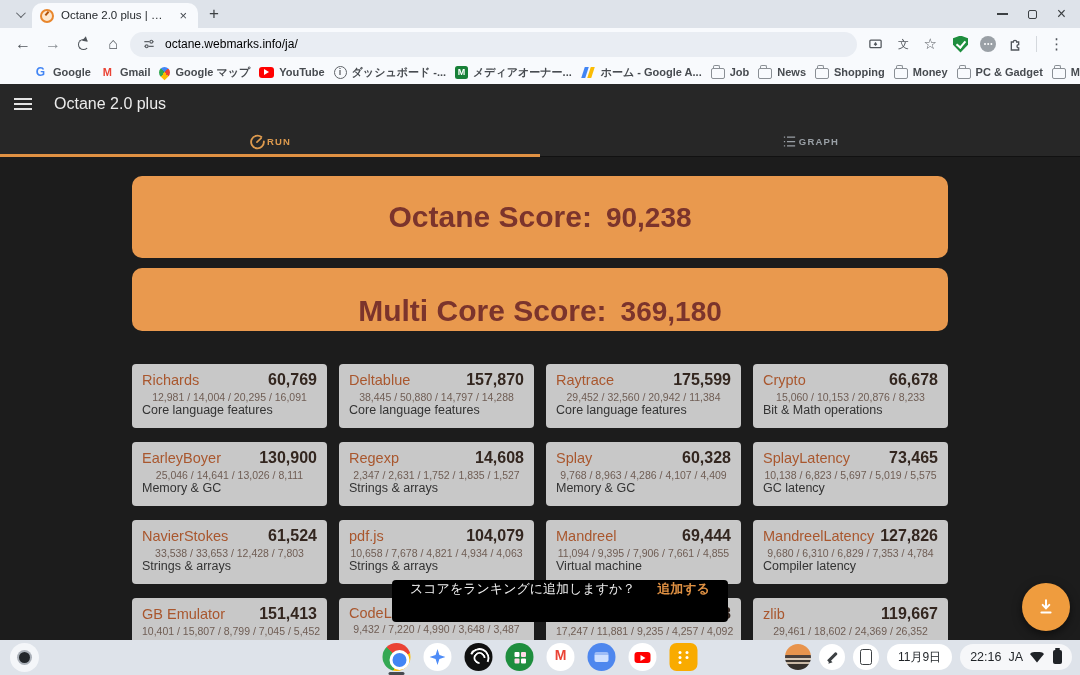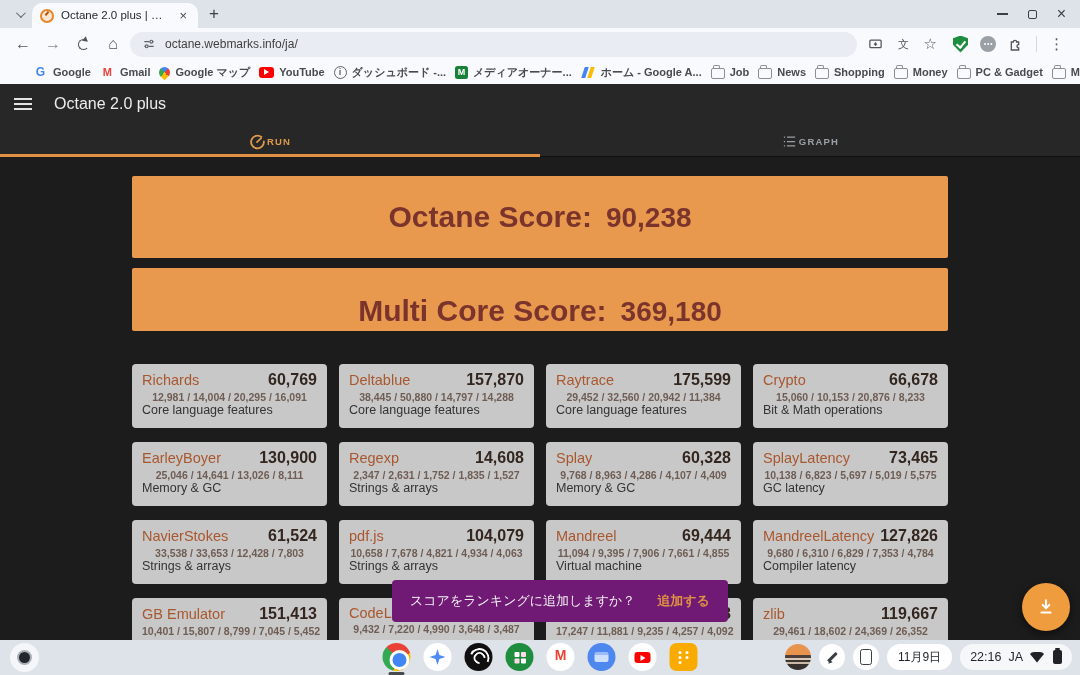--- a/index.html
+++ b/index.html
@@ -22,21 +22,21 @@
   .wc-max { width:9px; height:9px; border:1.5px solid #3c4043; border-radius:2px; }
   .wc-close { font-size:16px; color:#3c4043; line-height:1; }
 
   
   .toolbar { top:28px; left:0; width:1080px; height:32px; background:#f8fafd; display:flex; align-items:center; gap:4px; padding:0 10px; }
   .navbtn { width:26px; height:26px; display:flex; align-items:center; justify-content:center; font-size:16px; color:#50555b; border-radius:50%; }
   .navbtn.fwd { color:#8b9095; }
   .reload-ic { width:11px; height:11px; border:1.7px solid #50555b; border-radius:50%; border-right-color:transparent; position:relative; }
   .reload-ic::after { content:""; position:absolute; right:-3px; top:-2px; border:3px solid transparent; border-left:5px solid #50555b; transform:rotate(40deg); }
   .omnibox { flex:1; height:25px; background:#e9edf3; border-radius:13px; display:flex; align-items:center; gap:9px; padding:0 12px; max-width:800px; }
-  .url-text { font-size:12px; color:#404040; }
+  .url-text { font-size:12px; color:#000000; }
   .ob-icons, .ext-icons { display:flex; align-items:center; gap:12px; padding:0 6px; }
   .shield { width:15px; height:17px; background:#1e8e3e; clip-path:polygon(50% 0,100% 16%,100% 55%,50% 100%,0 55%,0 16%); position:relative; }
   .shield::after { content:""; position:absolute; left:5px; top:3.5px; width:4px; height:7px; border-right:2px solid #fff; border-bottom:2px solid #fff; transform:rotate(40deg); }
   .chatc { width:16px; height:16px; border-radius:50%; background:#9aa0a6; position:relative; }
   .chatc::after { content:""; position:absolute; left:4px; top:7px; width:2.2px; height:2.2px; border-radius:50%; background:#fff; box-shadow:3.2px 0 0 #fff, 6.4px 0 0 #fff; }
   .vdiv { width:1px; height:16px; background:#d4d8dd; }
   .dots3 { font-size:15px; color:#50555b; letter-spacing:0; }
   .star { font-size:15px; color:#50555b; }
   .translate { position:relative; width:16px; height:16px; font-size:11px; color:#50555b; display:flex; align-items:center; justify-content:center; }
 
@@ -69,35 +69,35 @@
   
   .apptabs { top:124px; left:0; width:1080px; height:33px; background:#272727; display:flex; border-bottom:1px solid #111; }
   .apptab { width:50%; display:flex; align-items:center; justify-content:center; gap:1px; padding-top:2px; }
   .apptab-label { font-size:9.5px; letter-spacing:1.2px; font-weight:700; }
   .apptab.active .apptab-label { color:#dd9a4e; }
   .apptab.inactive .apptab-label { color:#9aa0a6; }
   .tab-indicator { position:absolute; left:0; top:154px; width:540px; height:3px; background:#e09143; z-index:2; }
 
   
   .content { top:157px; left:0; width:1080px; height:483px; background:#1c1c1c; overflow:hidden; }
-  .banner { position:absolute; left:132px; width:816px; background:#e9994e; border-radius:2px; display:flex; align-items:baseline; justify-content:center; gap:14px; }
+  .banner { position:absolute; left:132px; width:816px; background:#e9994e; border-radius:10px; display:flex; align-items:baseline; justify-content:center; gap:14px; }
   .banner1 { top:19px; height:82px; padding-top:24px; }
   .banner2 { top:111px; height:63px; padding-top:26px; }
   .banner-label { font-size:30px; font-weight:700; color:#7b342c; }
   .banner-value { font-size:28px; font-weight:800; color:#7b342c; }
   .grid { position:absolute; left:132px; top:207px; width:816px; display:grid; grid-template-columns:repeat(4,1fr); column-gap:12px; row-gap:14px; }
   .card { height:64px; background:#c8c8c8; border-radius:4px; padding:7px 10px 6px; overflow:hidden; }
   .card-top { display:flex; justify-content:space-between; align-items:baseline; }
   .card-title { font-size:14.5px; font-weight:400; color:#a9572e; white-space:nowrap; }
   .card-score { font-size:16px; font-weight:800; color:#33261f; }
-  .card-subs { font-size:10.5px; color:#6f5d54; text-align:center; margin-top:2px; white-space:nowrap;font-weight:bold; }
+  .card-subs { font-size:10.5px; color:#6f5d54; text-align:center; margin-top:2px; white-space:nowrap; }
   .card-cat { font-size:12.5px; color:#333; }
 
   
-  .toast { position:absolute; left:392px; top:423px; min-width:296px; height:42px; background:#701a75; border-radius:4px; display:flex; align-items:center; gap:22px; padding:0 18px; z-index:5; }
+  .toast { position:absolute; left:392px; top:423px; min-width:296px; height:42px; background:#000000; border-radius:4px; display:flex; align-items:flex-start; gap:22px; padding:0 18px; z-index:5; }
   .toast-msg { font-size:13px; color:#f1f1f1; white-space:nowrap; }
   .toast-action { font-size:13px; font-weight:700; color:#e09143; white-space:nowrap; }
   .fab { position:absolute; left:1022px; top:426px; width:48px; height:48px; border-radius:50%; background:#ef9c3e; display:flex; align-items:center; justify-content:center; box-shadow:0 3px 10px rgba(0,0,0,.55); z-index:6; }
 
   
   .shelf { top:640px; left:0; width:1080px; height:35px; background:#dee3ea; }
   .launcher { position:absolute; left:10px; top:3px; width:29px; height:29px; border-radius:50%; background:#f4f6f9; display:flex; align-items:center; justify-content:center; }
   .launcher::after { content:""; width:11px; height:11px; border-radius:50%; background:#23272b; box-shadow:0 0 0 2px #aab0b8; }
   .shelf-apps { position:absolute; left:50%; top:3px; transform:translateX(-50%); display:flex; gap:13px; align-items:center; }
   .sapp { width:28px; height:28px; border-radius:50%; position:relative; flex:0 0 auto; }

